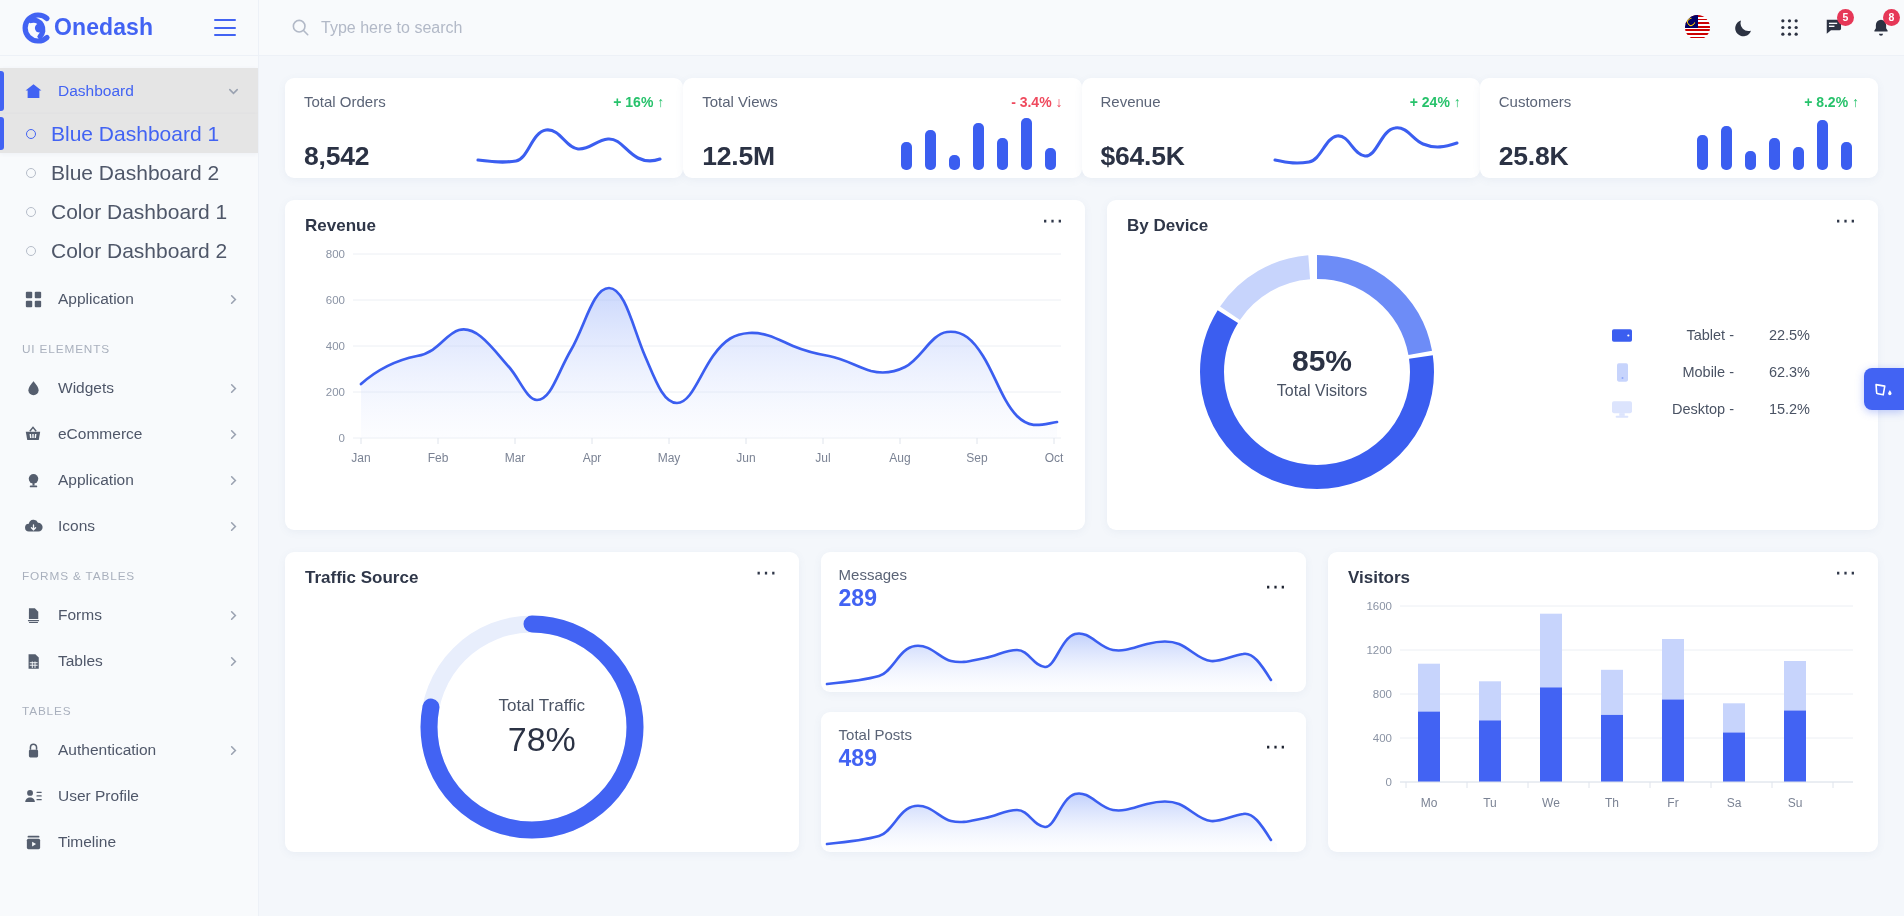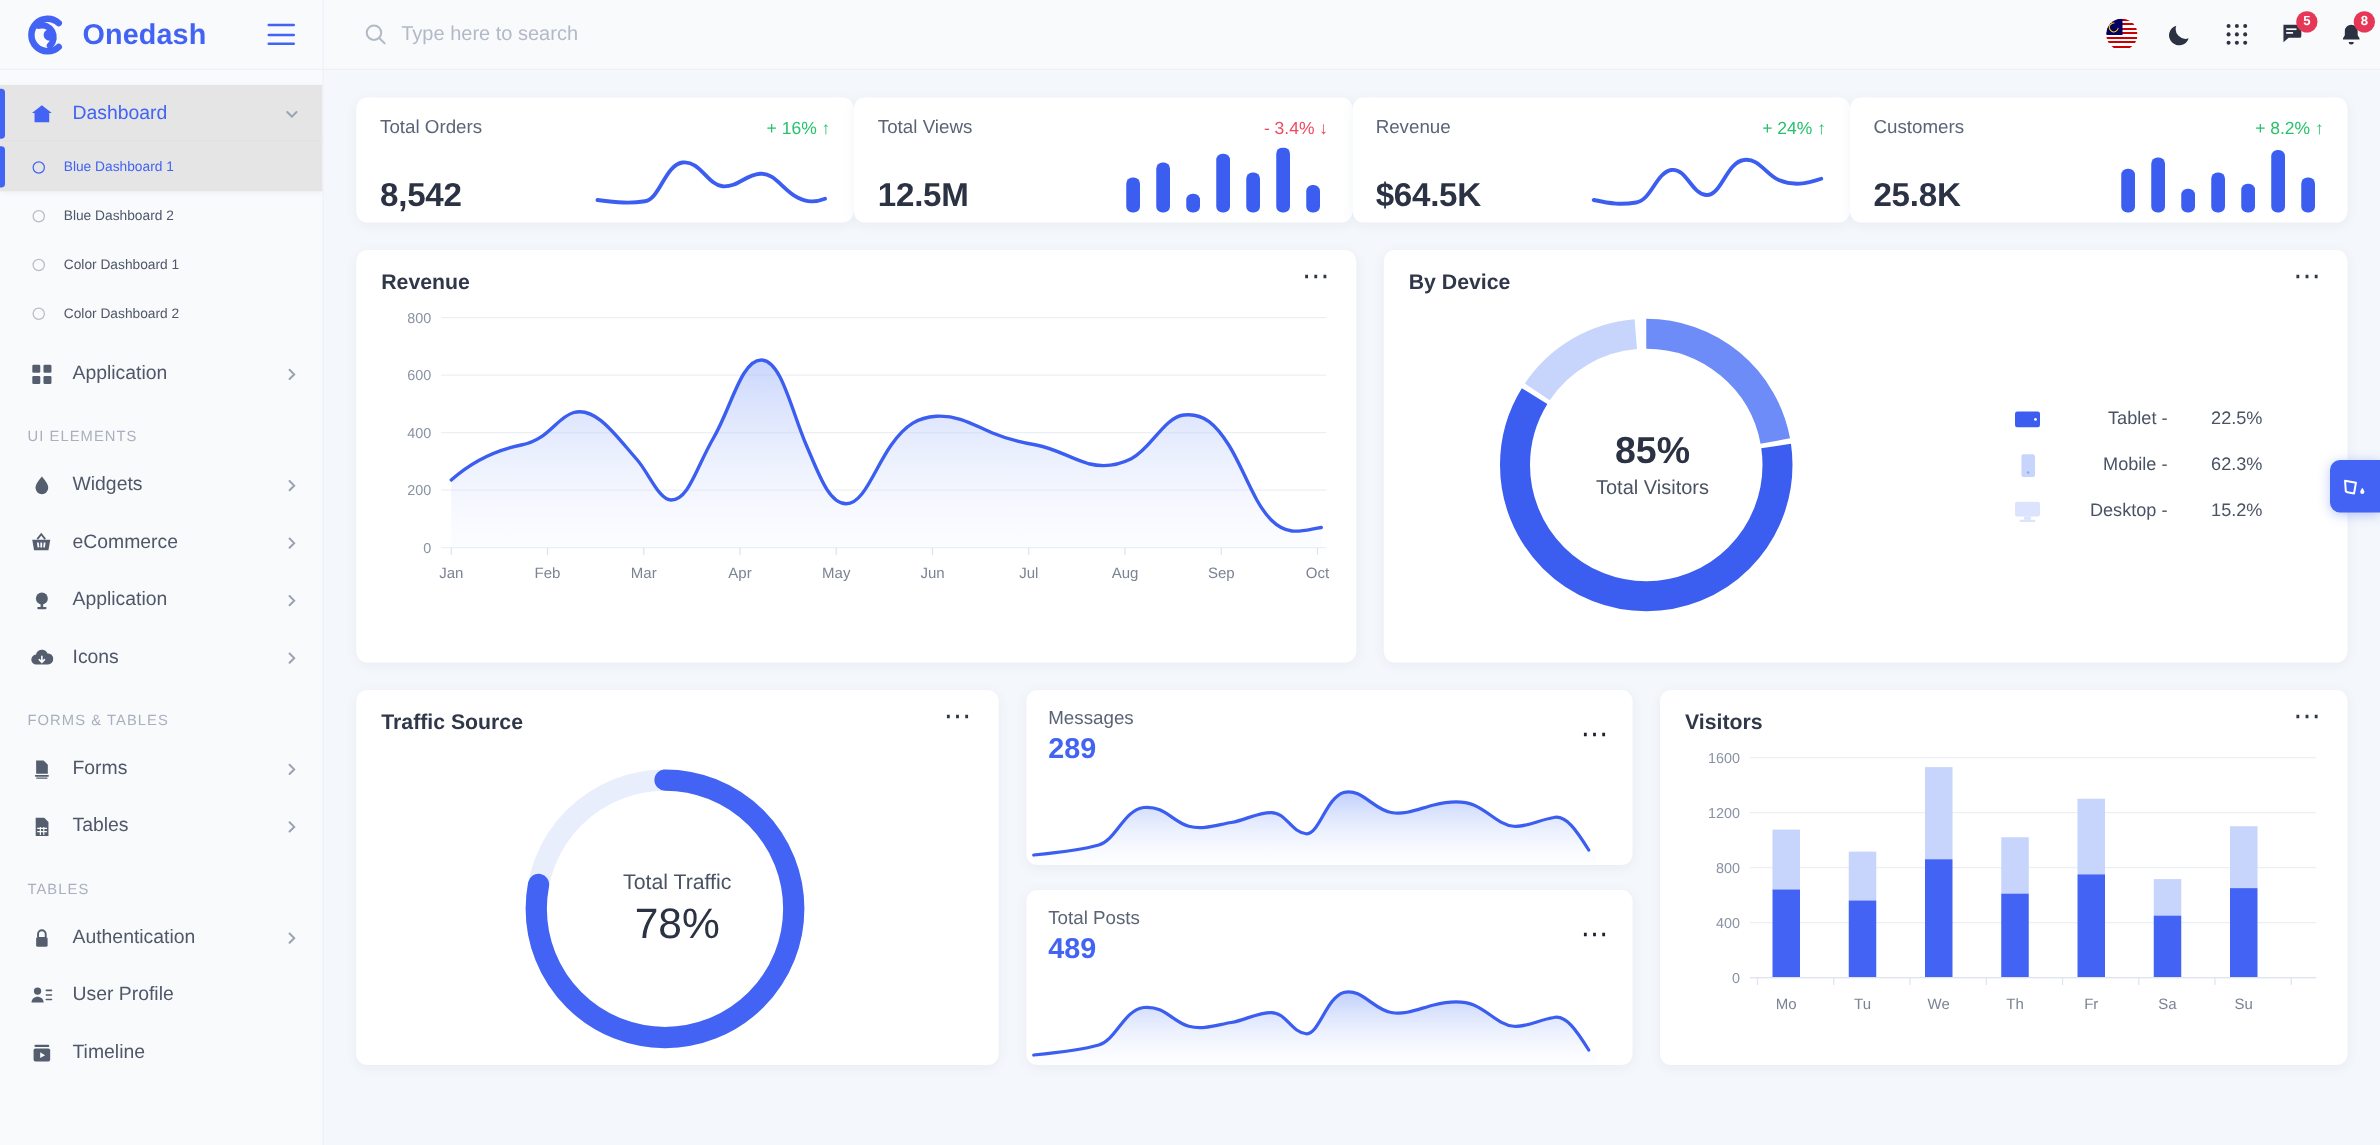--- a/index.html
+++ b/index.html
@@ -14,21 +14,21 @@
   
   .header {
     position: absolute; top: 0; left: 0; width: 1904px; height: 56px;
     background: #f8fafc;
     display: flex; align-items: center;
     border-bottom: 1px solid #edf1f7;
     z-index: 20;
   }
   .brand {
     width: 259px; height: 56px; display: flex; align-items: center;
-    padding-left: 20px; gap: 12px;
+    padding-left: 20px; 
     border-right: 1px solid #edf1f7;
   }
   .logo-mark { width: 34px; height: 34px; flex: 0 0 34px; }
   .brand-name {
     font-size: 23px; font-weight: 700; color: #4263f3; letter-spacing: .1px;
   }
   .burger {
     margin-left: auto; margin-right: 22px; width: 22px; height: 17px;
     display: flex; flex-direction: column; justify-content: space-between;
     cursor: pointer;
@@ -117,41 +117,41 @@
   .nav-item.active {
     background: #e5e5e5; color: #4263f3; font-weight: 500;
     box-shadow: 0 1px 4px rgba(100,120,160,.07);
   }
   .nav-item.active:before {
     content: ""; position: absolute; left: 0; top: 3px; bottom: 3px;
     width: 4px; background: #4263f3; border-radius: 0 3px 3px 0;
   }
   .nav-item.active .ico { color: #4263f3; }
   .nav-item .chev { margin-left: auto; color: #9aa2b1; font-size: 13px; }
-  .nav-item.sub { padding-left: 26px; font-size: 11px; gap: 15px; height: 39px; }
+  .nav-item.sub { padding-left: 26px; font-size: 21px; gap: 15px; height: 39px; }
   .nav-item.sub .dot {
     width: 10px; height: 10px; border-radius: 50%;
     border: 1.6px solid #b6bdc9; flex: 0 0 10px;
   }
   .nav-item.sub.active .dot { border-color: #4263f3; }
   .nav-sec {
     font-size: 11.8px; letter-spacing: .85px; color: #a9b0bd;
     padding: 20px 22px 9px; font-weight: 400;
   }
 
   
   .main { position: absolute; top: 56px; left: 259px; width: 1645px; height: 860px;
     padding: 22px 26px 0 26px; overflow: hidden; }
   .card { background: #fff; border-radius: 9px; box-shadow: 0 2px 9px rgba(88,108,150,.07); }
 
   .stat-row { display: flex; }
   .stat-card { flex: 1; height: 100px; padding: 15px 19px 0 19px; position: relative; }
   .stat-top { display: flex; align-items: center; }
   .stat-title { font-size: 15px; color: #5b6477; }
-  .stat-delta { margin-left: auto; font-size: 14px; font-weight: 400; }
+  .stat-delta { margin-left: auto; font-size: 14px; font-weight: 700; }
   .up { color: #27c26b; } .down { color: #ef4a5e; }
   .stat-bottom { display: flex; align-items: flex-end; margin-top: 8px; }
   .stat-value { font-size: 26.5px; font-weight: 700; color: #2b3244; letter-spacing: -.2px; }
   .stat-spark { margin-left: auto; width: 190px; height: 54px; }
 
   .row2 { display: flex; gap: 22px; margin-top: 22px; }
   .revenue-card { width: 800px; height: 330px; padding: 16px 20px; }
   .device-card { flex: 1; height: 330px; padding: 16px 20px; }
   .card-head { display: flex; align-items: flex-start; }
   .card-title { font-size: 17px; font-weight: 700; color: #2f3749; }

